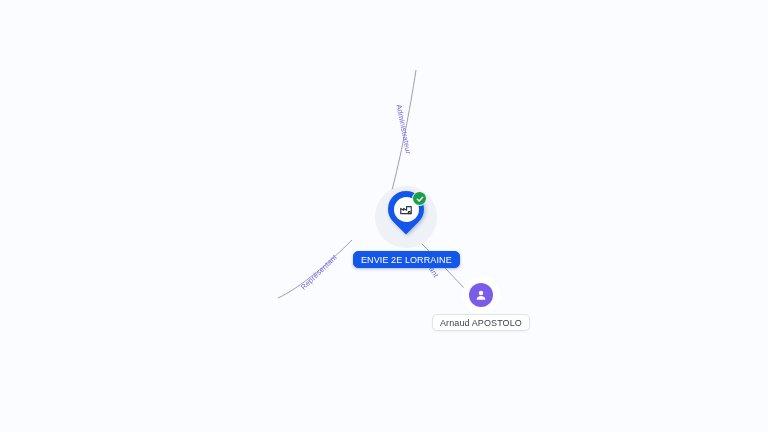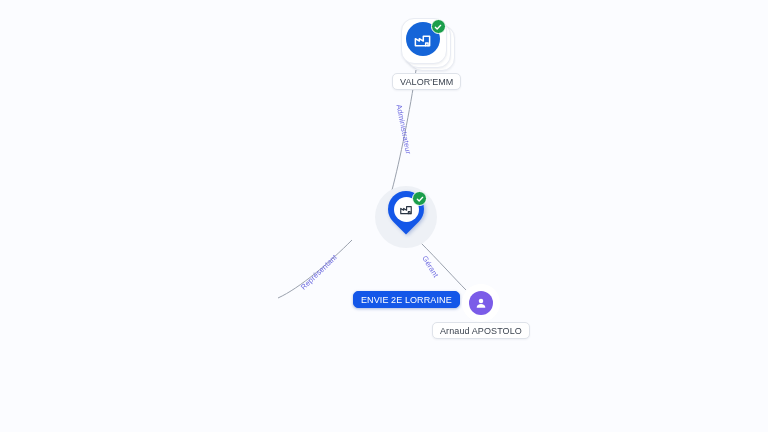--- a/index.html
+++ b/index.html
@@ -186,58 +186,39 @@
   }
   .name-chip.selected {
     background: #1457e8;
     border-color: #1457e8;
     color: #ffffff;
     box-shadow: 0 1px 3px rgba(20,60,160,0.35);
   }
 
   
   #node-valoremm      { left: 392px; top: 18px;  }
-  #node-envie2e       { left: 353px; top: 186px; gap: 40px; }
+  #node-envie2e       { left: 353px; top: 186px; }
   #node-guyot         { left: 206px; top: 285px; }
-  #node-apostolo      { left: 432px; top: 287px; }
+  #node-apostolo      { left: 432px; top: 279px; }
 </style>
 </head>
 <body>
 
 <div id="graph-canvas">
 
   <svg id="edges-layer" viewBox="0 0 768 432" xmlns="http://www.w3.org/2000/svg">
     <path d="M 392 190 C 400 160 410 110 416 70" fill="none" stroke="#9aa1ad" stroke-width="1"></path>
     <path d="M 352 240 C 330 262 300 288 278 298" fill="none" stroke="#9aa1ad" stroke-width="1"></path>
     <path d="M 420 242 C 438 260 456 280 466 290" fill="none" stroke="#9aa1ad" stroke-width="1"></path>
   </svg>
 
   <div class="edge-label" id="edge-label-administrateur">Administrateur</div>
   <div class="edge-label" id="edge-label-representant">Représentant</div>
   <div class="edge-label" id="edge-label-gerant">Gérant</div>
 
-  <div class="node" id="node-valoremm">
-    <div class="stack-wrap">
-      <div class="stack-card c3"></div>
-      <div class="stack-card c2"></div>
-      <div class="stack-card c1"></div>
-      <div class="circle-badge">
-        <svg width="19" height="19" viewBox="0 0 24 24" fill="none" stroke="#ffffff" stroke-width="1.9" stroke-linecap="round" stroke-linejoin="round">
-          <path d="M3 20V11l5 3V11l5 3V8h8v12z"></path>
-          <path d="M16 20v-3.5h3V20"></path>
-        </svg>
-      </div>
-      <div class="check-badge" style="left:30px; top:1px;">
-        <svg width="8" height="8" viewBox="0 0 24 24" fill="none" stroke="#ffffff" stroke-width="4" stroke-linecap="round" stroke-linejoin="round">
-          <path d="M4 12.5l5.5 5.5L20 7"></path>
-        </svg>
-      </div>
-    </div>
-    <div class="name-chip">VALOR'EMM</div>
-  </div>
 
   <div class="node" id="node-envie2e">
     <div class="pin-wrap">
       <div class="pin-halo"></div>
       <div class="pin-body"></div>
       <div class="pin-inner">
         <svg width="14" height="14" viewBox="0 0 24 24" fill="none" stroke="#2b3644" stroke-width="2" stroke-linecap="round" stroke-linejoin="round">
           <path d="M3 20V11l5 3V11l5 3V8h8v12z"></path>
           <path d="M16 20v-3.5h3V20"></path>
         </svg>

